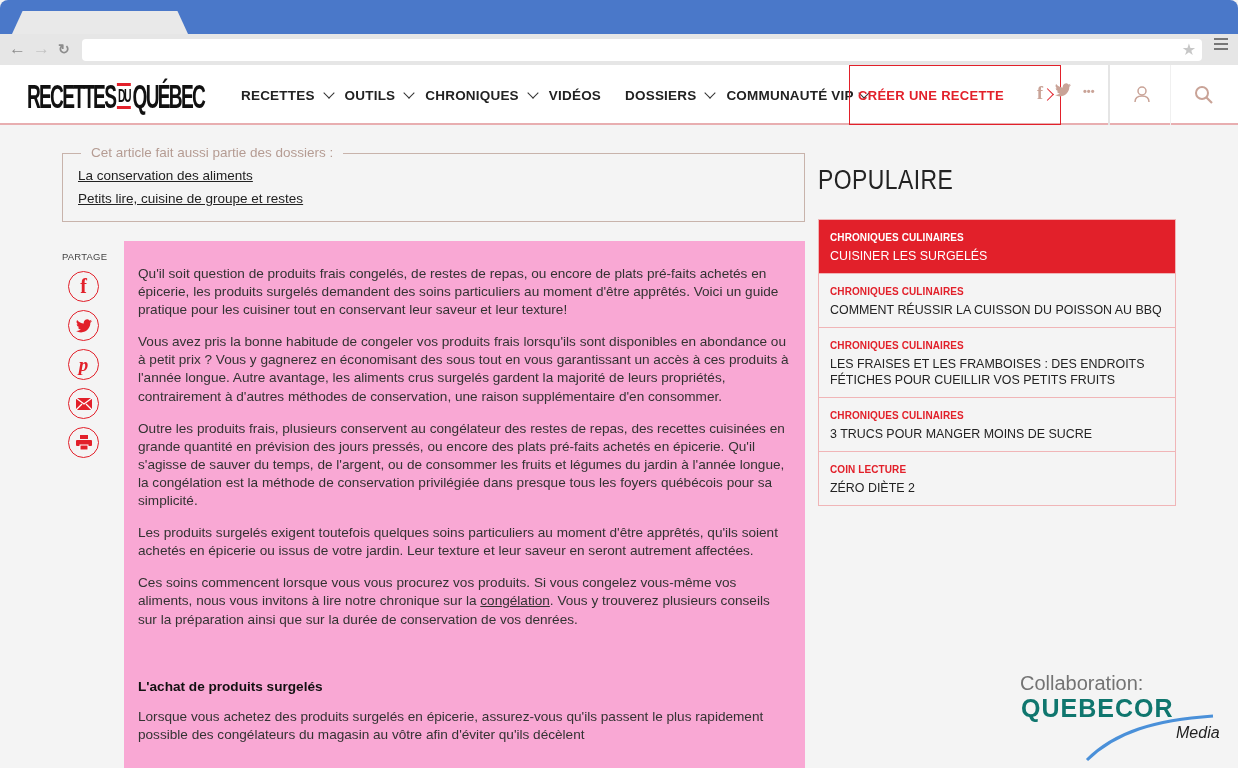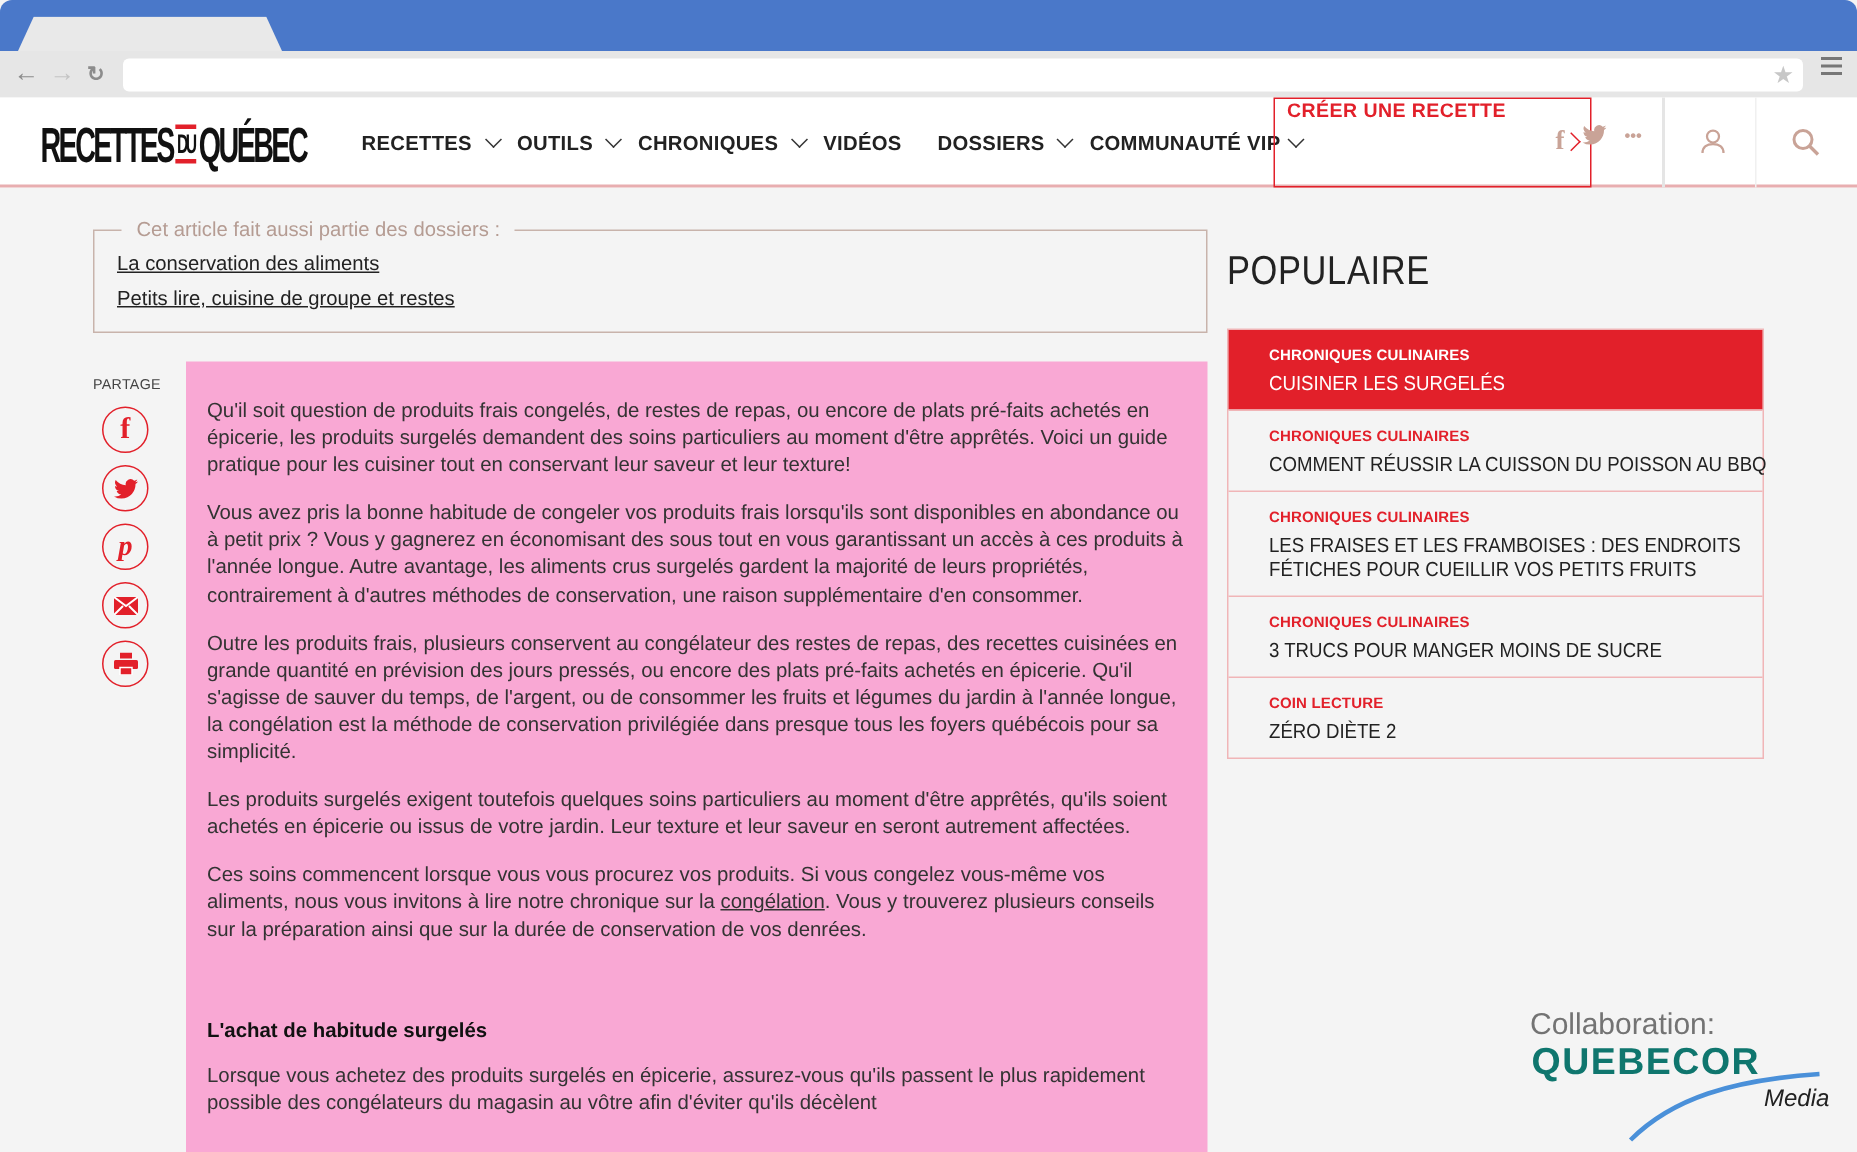--- a/index.html
+++ b/index.html
@@ -11,38 +11,38 @@
 .urlbar{position:absolute;left:82px;top:5px;width:1120px;height:22px;background:#fff;border-radius:4px}
 .star{position:absolute;right:6px;top:1px;color:#c7c7c7;font-size:16px}
 .menu-icon{position:absolute;right:10px;top:4px;width:14px;height:12px;border-top:2px solid #777;border-bottom:2px solid #777}
 .menu-icon:after{content:"";position:absolute;left:0;top:3px;width:14px;height:2px;background:#777}
 .header{position:absolute;left:0;top:65px;width:1238px;height:60px;background:#fff;border-bottom:2px solid #e8aeb0}
 .logo{position:absolute;left:27px;top:13px;font-family:"Liberation Sans",sans-serif;font-weight:bold;font-size:33px;letter-spacing:-3px;transform:scaleX(.58);transform-origin:left;color:#111;white-space:nowrap}
 .logo .du{font-size:18px;color:#111;border-top:3px solid #e2202a;border-bottom:3px solid #e2202a;padding:0 2px;vertical-align:6px;margin:0 3px}
 .navitems{position:absolute;left:241px;top:0;height:60px;display:flex;align-items:center}
 .navitem{font-weight:bold;font-size:13.5px;color:#222;margin-right:10px;display:flex;align-items:center;letter-spacing:.2px}
 .chev{display:inline-block;width:8px;height:8px;border-right:1.5px solid #333;border-bottom:1.5px solid #333;transform:rotate(45deg);margin:0 2px 4px 10px}
-.create{position:absolute;left:849px;top:0;width:212px;height:60px;border:1px solid #e2202a;display:flex;align-items:flex-start;padding-left:8px;color:#e2202a;font-weight:bold;font-size:13px;letter-spacing:.3px}
+.create{position:absolute;left:849px;top:0;width:212px;height:60px;border:1px solid #e2202a;display:flex;align-items:center;padding-left:8px;color:#e2202a;font-weight:bold;font-size:13px;letter-spacing:.3px}
 .create .arrow{position:absolute;right:8px;top:24px;width:9px;height:9px;border-right:1.5px solid #e2202a;border-top:1.5px solid #e2202a;transform:rotate(45deg)}
 .social{position:absolute;left:1037px;top:18px;display:flex;gap:12px;color:#c9a397;font-weight:bold;font-size:16px}
 .sep{position:absolute;top:0;width:2px;height:60px;background:#e5e5e5}
 .user-icon,.search-icon{position:absolute;top:20px;color:#c9a397}
 .dossiers{position:absolute;left:62px;top:153px;width:743px;height:69px;border:1px solid #c8b3ab}
 .dossiers .legend{position:absolute;left:18px;top:-9px;background:#f4f4f4;padding:0 10px;font-size:13.5px;color:#b59c93}
 .dossiers a{position:absolute;left:15px;font-size:13.5px;color:#222;text-decoration:underline}
 .share{position:absolute;left:62px;top:251px;width:50px}
 .share-label{font-size:9.5px;color:#444;letter-spacing:.2px}
 .share-btn{width:31px;height:31px;border:1.5px solid #e2202a;border-radius:50%;display:flex;align-items:center;justify-content:center;color:#e2202a;font-weight:bold;margin:8px 0 0 6px}
 .article{position:absolute;left:124px;top:241px;width:681px;height:527px;background:#f9a8d4;padding:24px 14px 0 14px}
 .article p{font-size:13.6px;line-height:18.1px;color:#333;margin-bottom:14px}
 .article a{color:#333;text-decoration:underline}
 .article h3{font-size:13.6px;font-weight:bold;color:#111;margin:50px 0 14px}
 .pop-title{position:absolute;left:818px;top:165px;font-size:27px;color:#222;transform:scaleX(.85);transform-origin:left;letter-spacing:.5px}
 .pop-list{position:absolute;left:818px;top:219px;width:358px;border:1px solid #f0b5b7}
-.pop-item{border-top:1px solid #f0b5b7;padding:12px 27px 9px}
+.pop-item{border-top:1px solid #f0b5b7;padding:12px 11px 9px}
 .pop-item:first-child{border-top:none;background:#e2202a}
 .pop-cat{font-size:10px;font-weight:bold;color:#e2202a;letter-spacing:.1px}
 .pop-item:first-child .pop-cat,.pop-item:first-child .pop-name{color:#fff}
 .pop-name{font-size:13.5px;color:#222;margin-top:5px;line-height:16px;transform:scaleX(.92);transform-origin:left;white-space:nowrap}
 .collab{position:absolute;left:1020px;top:672px;font-size:20px;color:#737373}
 .quebecor{position:absolute;left:1021px;top:694px;font-size:25px;font-weight:bold;color:#0f766e;letter-spacing:1px}
 .media{position:absolute;left:1176px;top:724px;font-style:italic;font-size:16px;color:#222}
 .swoosh{position:absolute;left:1085px;top:712px}
 </style>
 </head>
@@ -152,21 +152,21 @@
       </svg>
   </div>
 </div>
 
 <div class="article">
   <p>Qu'il soit question de produits frais congelés, de restes de repas, ou encore de plats pré-faits achetés en épicerie, les produits surgelés demandent des soins particuliers au moment d'être apprêtés. Voici un guide pratique pour les cuisiner tout en conservant leur saveur et leur texture!</p>
   <p>Vous avez pris la bonne habitude de congeler vos produits frais lorsqu'ils sont disponibles en abondance ou à petit prix ? Vous y gagnerez en économisant des sous tout en vous garantissant un accès à ces produits à l'année longue. Autre avantage, les aliments crus surgelés gardent la majorité de leurs propriétés, contrairement à d'autres méthodes de conservation, une raison supplémentaire d'en consommer.</p>
   <p>Outre les produits frais, plusieurs conservent au congélateur des restes de repas, des recettes cuisinées en grande quantité en prévision des jours pressés, ou encore des plats pré-faits achetés en épicerie. Qu'il s'agisse de sauver du temps, de l'argent, ou de consommer les fruits et légumes du jardin à l'année longue, la congélation est la méthode de conservation privilégiée dans presque tous les foyers québécois pour sa simplicité.</p>
   <p>Les produits surgelés exigent toutefois quelques soins particuliers au moment d'être apprêtés, qu'ils soient achetés en épicerie ou issus de votre jardin. Leur texture et leur saveur en seront autrement affectées.</p>
   <p><span>Ces soins commencent lorsque vous vous procurez vos produits. Si vous congelez vous-même vos aliments, nous vous invitons à lire notre chronique sur la </span><a>congélation</a><span>. Vous y trouverez plusieurs conseils sur la préparation ainsi que sur la durée de conservation de vos denrées.</span></p>
-  <h3>L'achat de habitude surgelés</h3>
+  <h3>L'achat de produits surgelés</h3>
   <p>Lorsque vous achetez des produits surgelés en épicerie, assurez-vous qu'ils passent le plus rapidement possible des congélateurs du magasin au vôtre afin d'éviter qu'ils décèlent</p>
 </div>
 
 <div class="pop-title">POPULAIRE</div>
 <div class="pop-list">
   <div class="pop-item">
     <div class="pop-cat">CHRONIQUES CULINAIRES</div>
     <div class="pop-name">CUISINER LES SURGELÉS</div>
   </div>
   <div class="pop-item">

